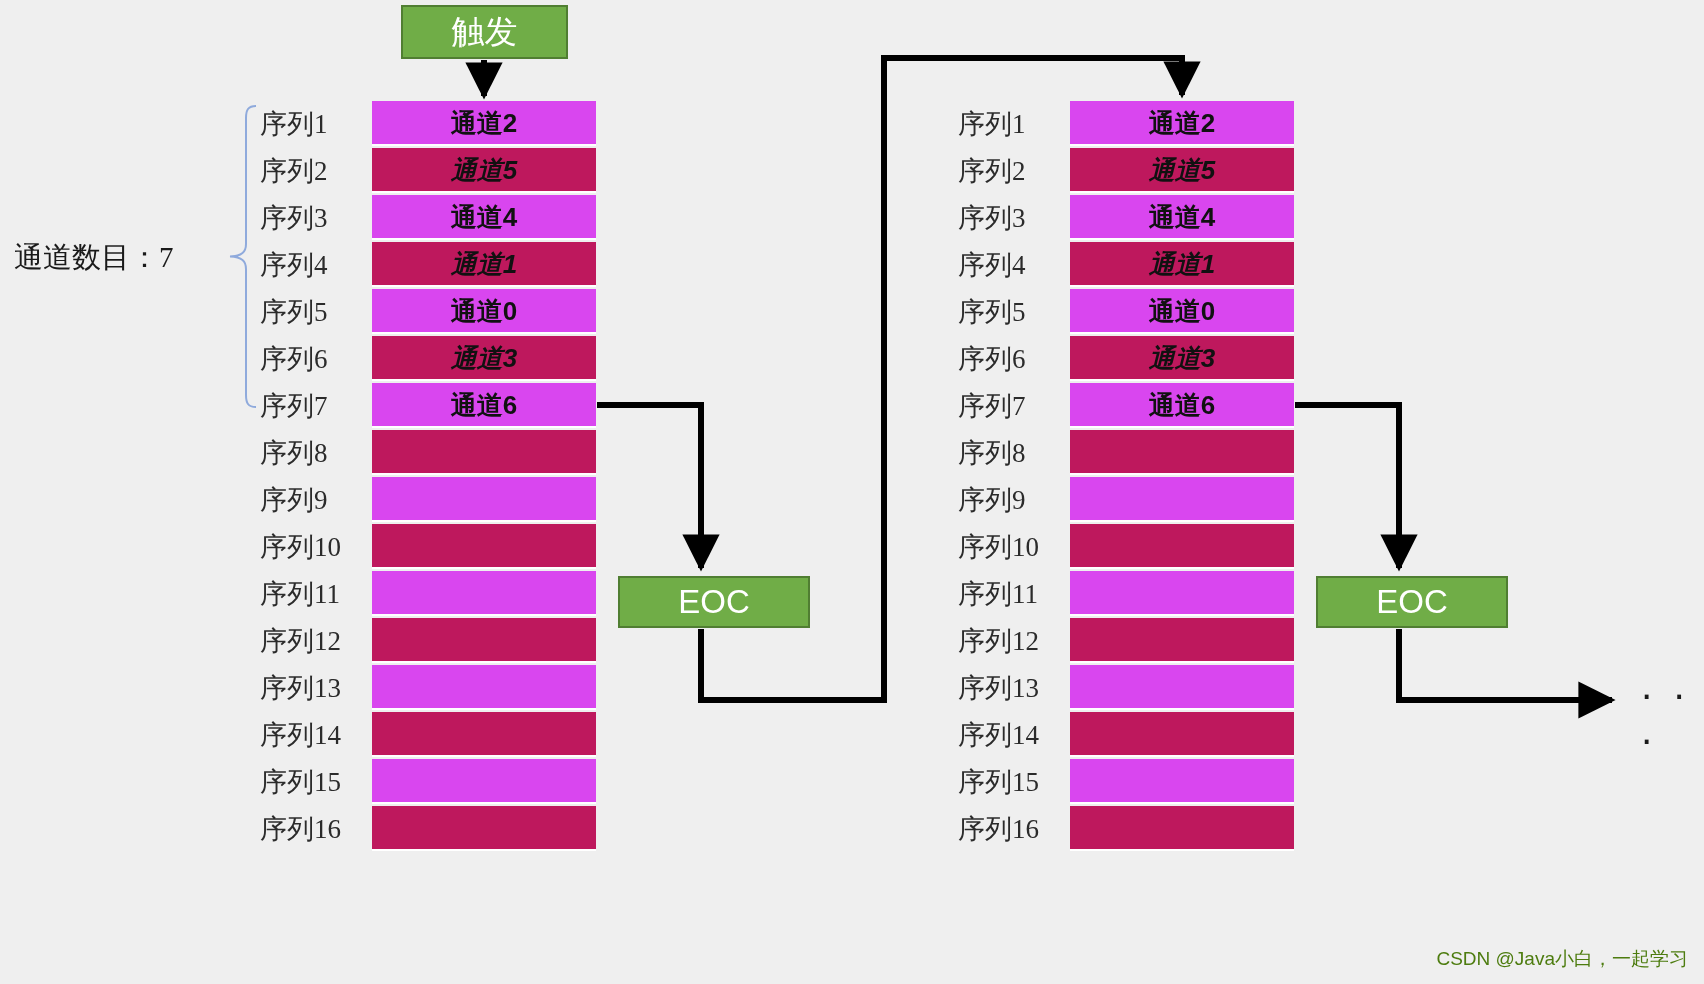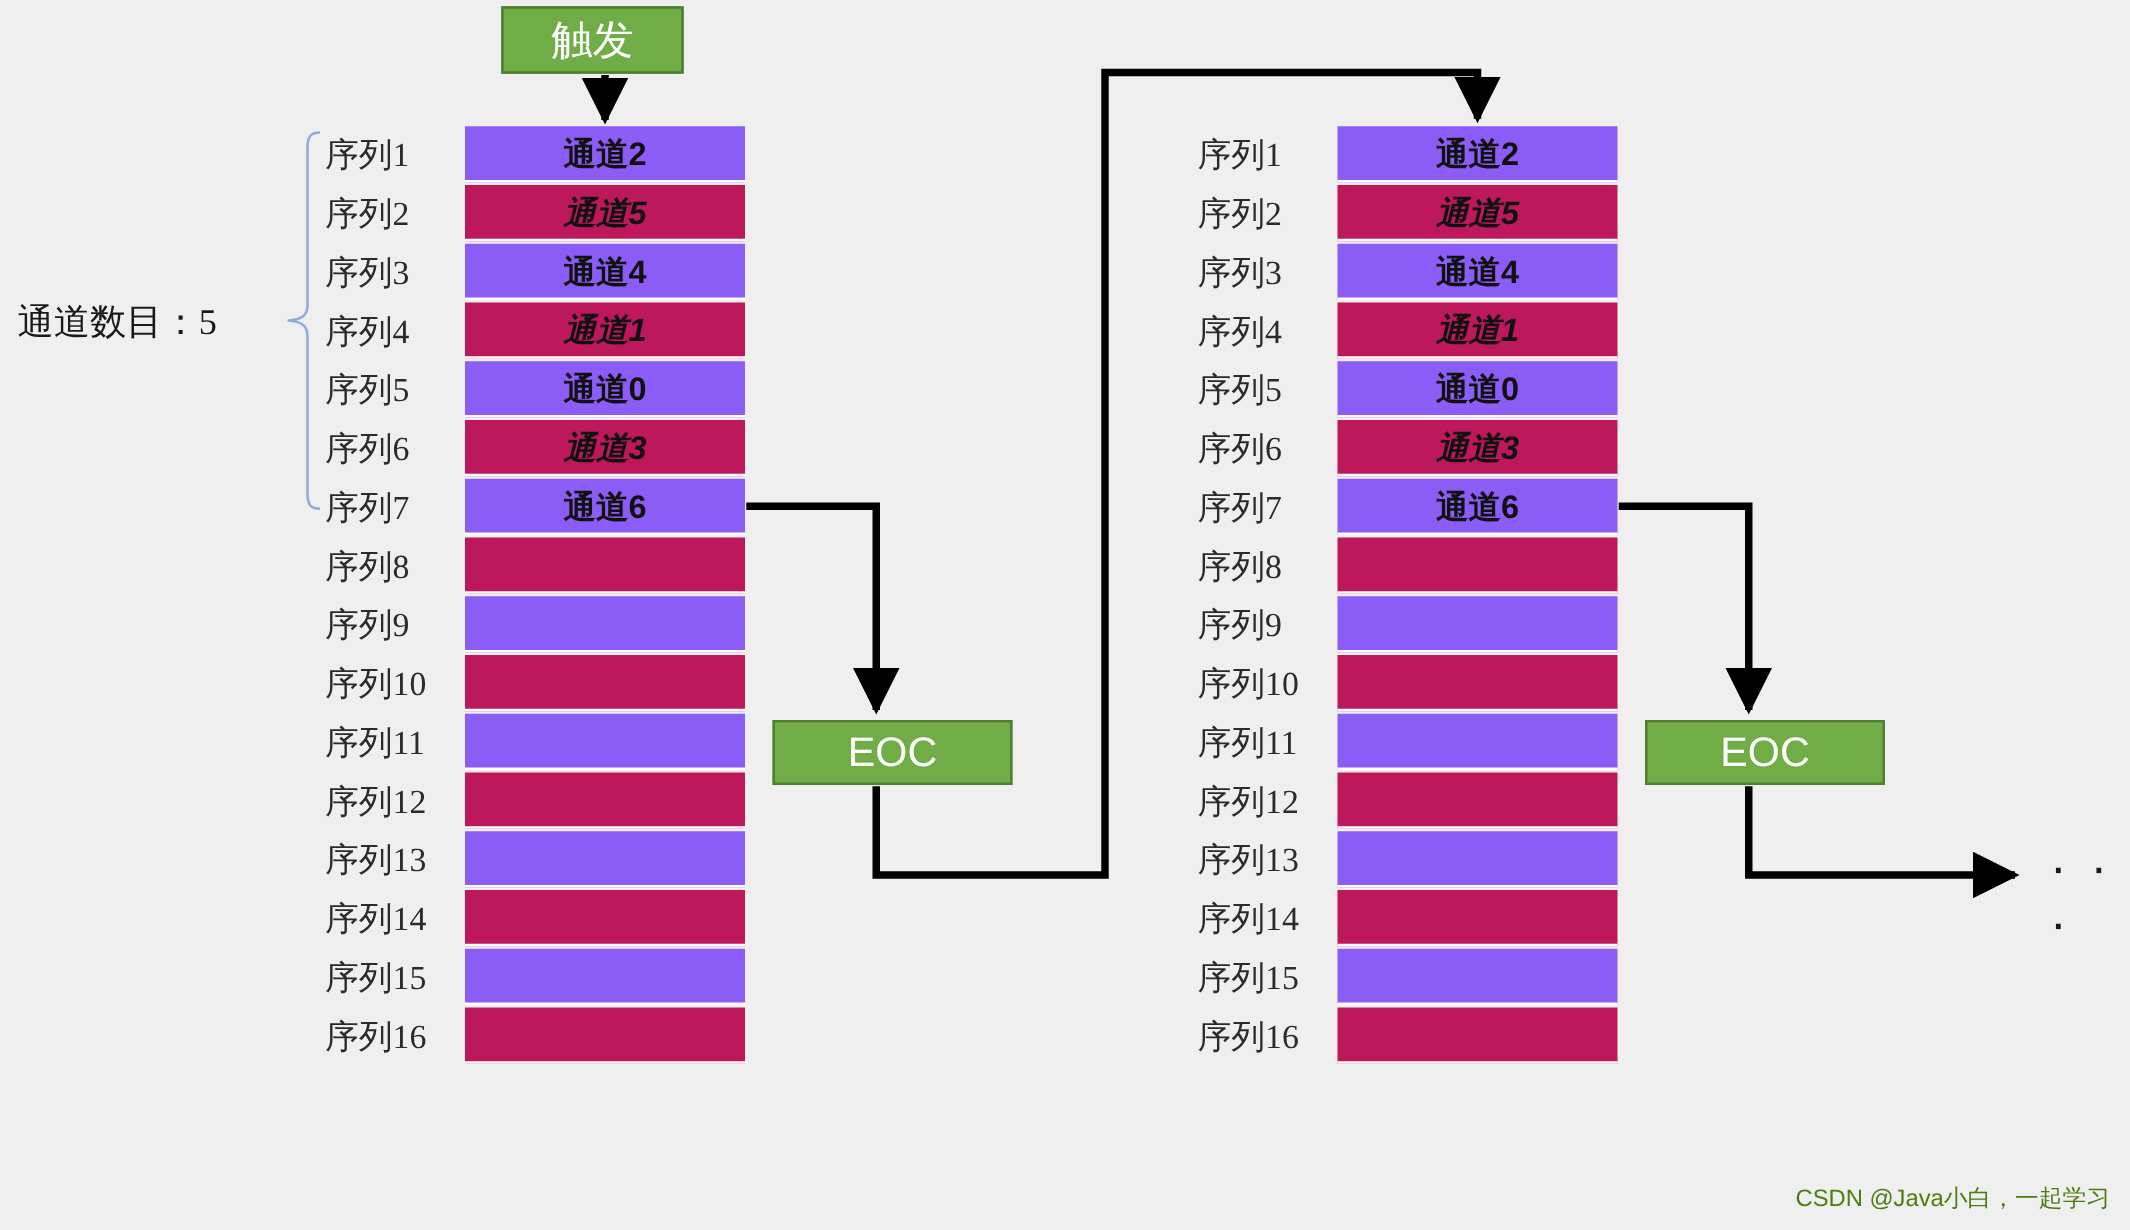--- a/index.html
+++ b/index.html
@@ -29,21 +29,21 @@
     color: #ffffff;
     display: flex;
     align-items: center;
     justify-content: center;
     box-sizing: border-box;
     font-family: "Liberation Sans", sans-serif;
     font-weight: 400;
   }
   .trigger-box {
     left: 401px; top: 5px;
-    width: 146px; height: 54px;
+    width: 167px; height: 54px;
     font-size: 33px;
   }
   .eoc-box {
     width: 192px; height: 52px;
     font-size: 33px;
   }
   #eoc-1 { left: 618px; top: 576px; }
   #eoc-2 { left: 1316px; top: 576px; }
 
   
@@ -74,21 +74,21 @@
     height: 45px;
     line-height: 45px;
     text-align: center;
     font-size: 26px;
     font-weight: bold;
     color: #111111;
     font-family: "Liberation Sans", sans-serif;
     box-sizing: border-box;
     border-bottom: 2px solid #ffffff;
   }
-  .seq-cell.dark  { background: #8b5cf6; }
+  .seq-cell.dark  { background: #d946ef; }
   .seq-cell.light { background: #be185d; font-style: italic; }
 
   
   .brace {
     position: absolute;
     left: 228px;
     top: 104px;
     width: 30px;
     height: 305px;
   }
@@ -154,21 +154,21 @@
 
     <polyline points="1399,629 1399,700 1612,700" fill="none" stroke="#000000" stroke-width="6" marker-end="url(#arrowhead)"></polyline>
   </svg>
 
   <div class="greenbox trigger-box">触发</div>
 
   <svg class="brace" viewBox="0 0 30 305" width="30" height="305" preserveAspectRatio="none">
     <path d="M28,2 C20,2 18,6 18,14 L18,140 C18,148 14,152 2,152.5
              C14,153 18,157 18,165 L18,291 C18,299 20,303 28,303" fill="none" stroke="#8faadc" stroke-width="2"></path>
   </svg>
-  <div class="count-label">通道数目：5</div>
+  <div class="count-label">通道数目：7</div>
 
   <div class="seq-block" id="block-1">
       <div class="seq-row">
         <div class="seq-label">序列1</div>
         <div class="seq-cell dark">通道2</div>
       </div>
       <div class="seq-row">
         <div class="seq-label">序列2</div>
         <div class="seq-cell light">通道5</div>
       </div>

